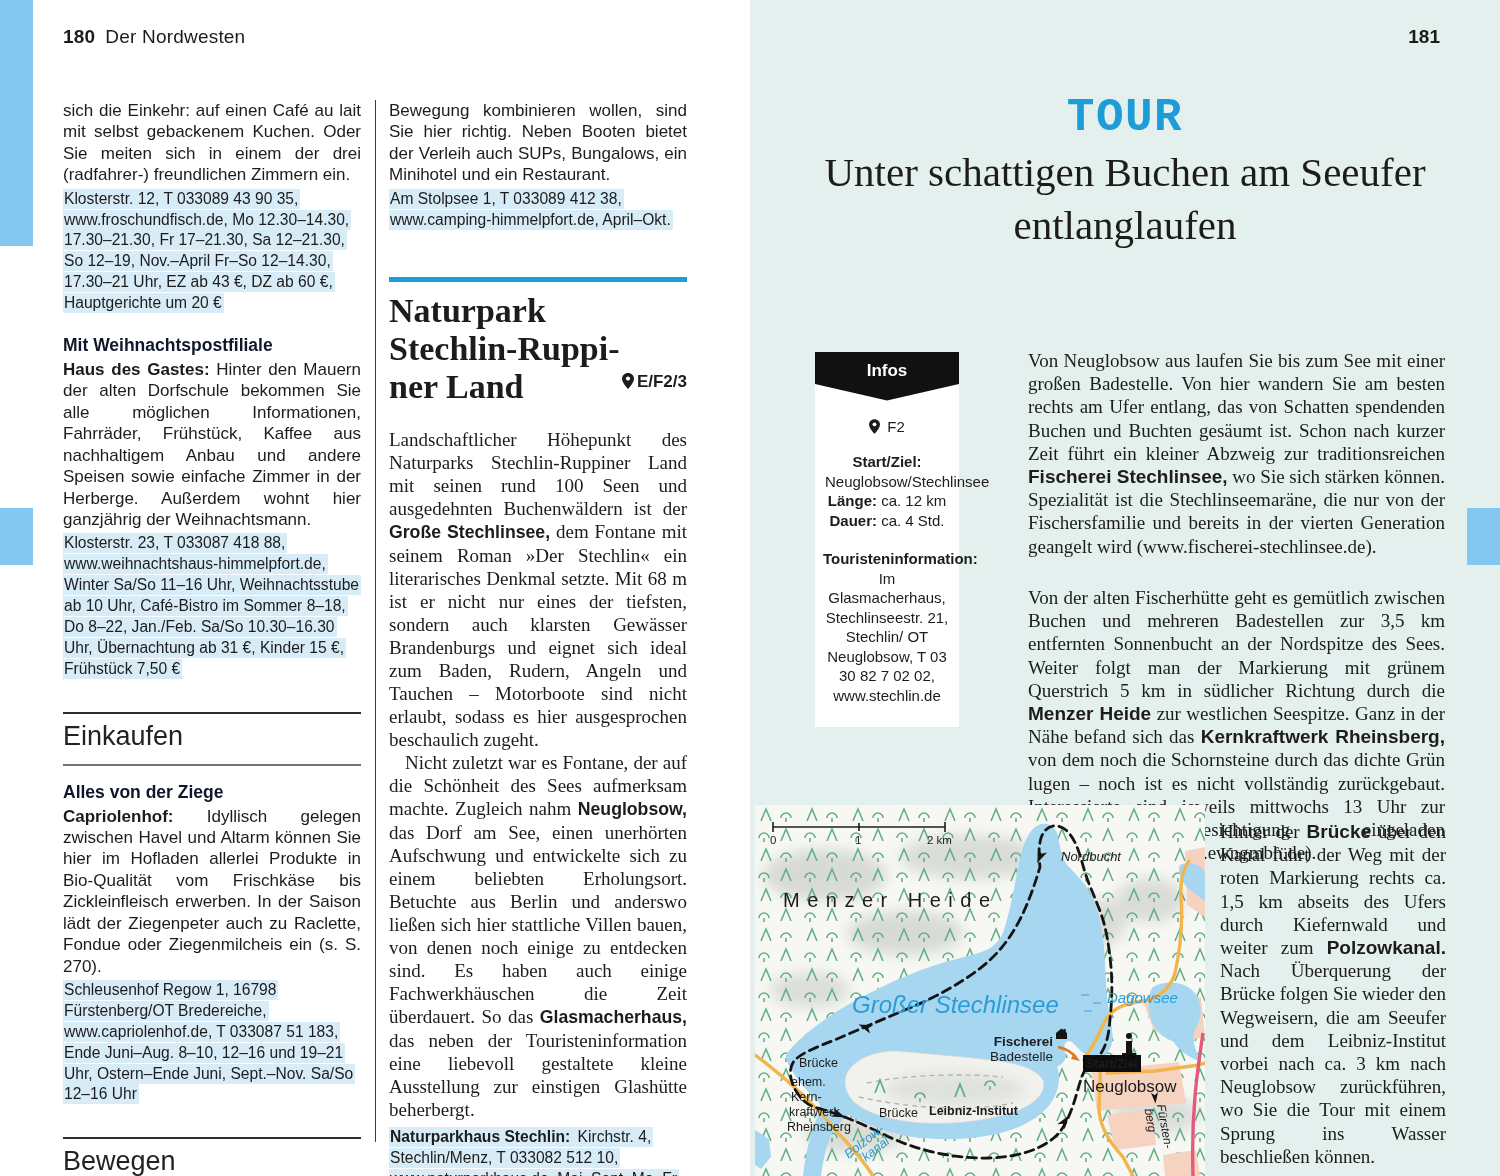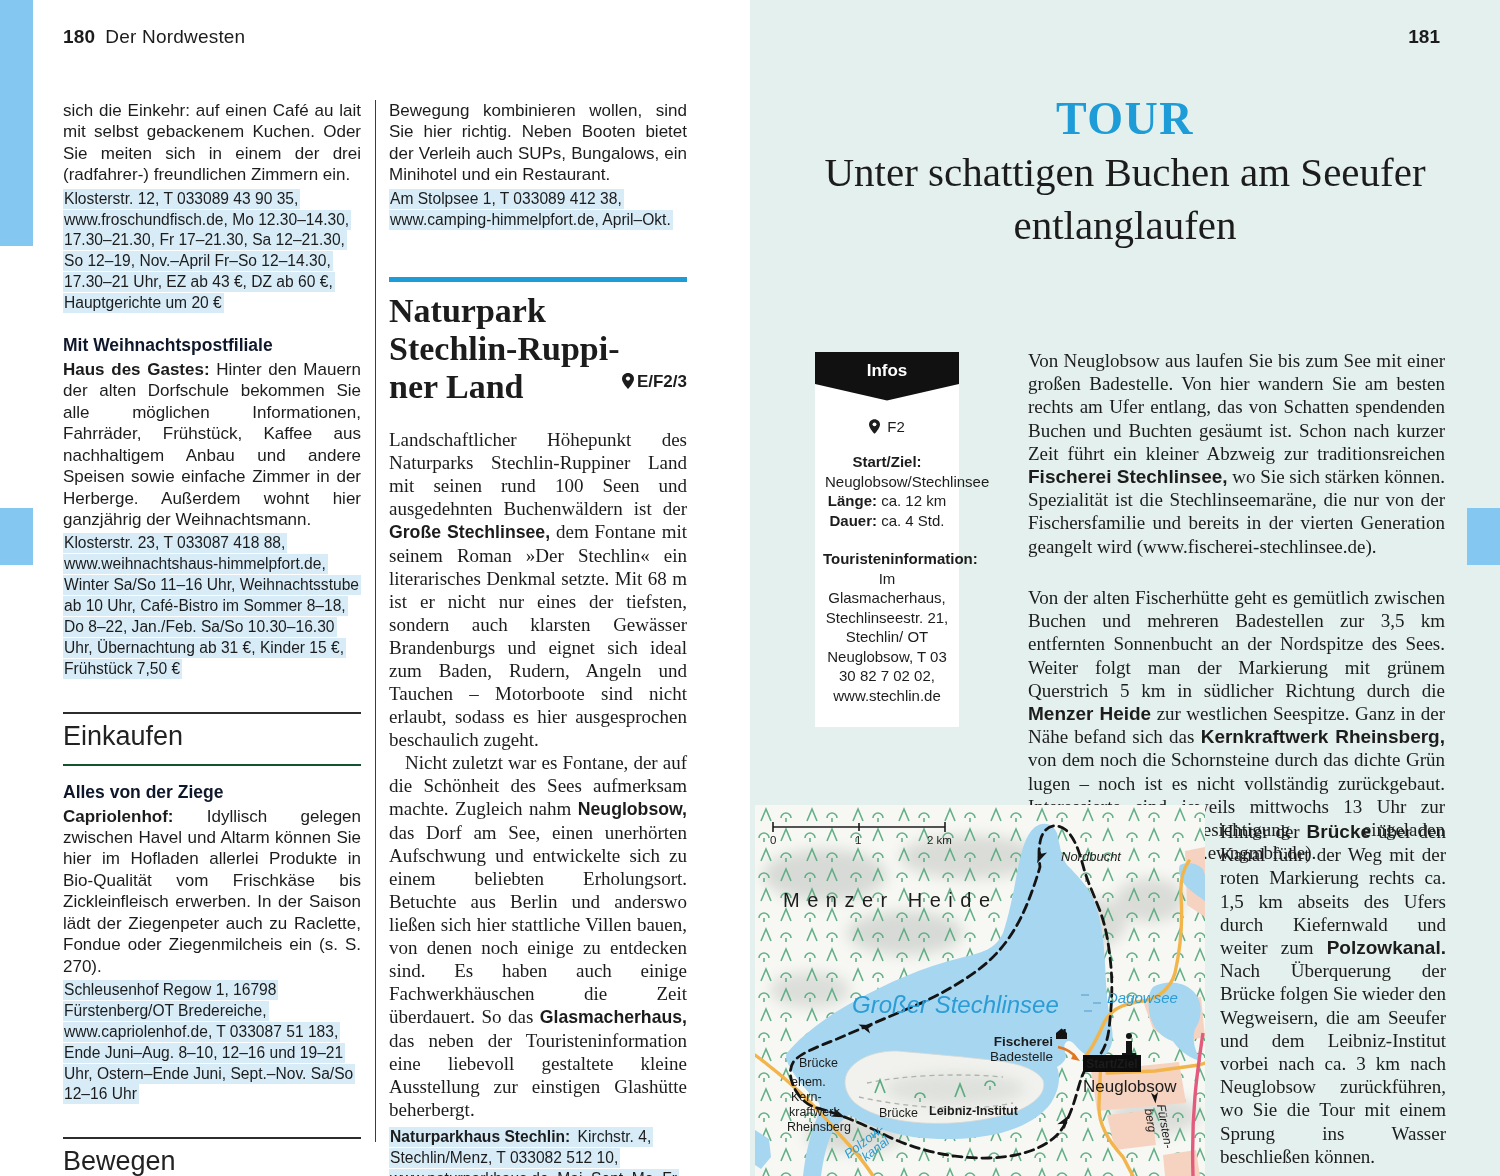--- a/index.html
+++ b/index.html
@@ -25,37 +25,37 @@
   #col1{left:63px;}
   #col2{left:389px;}
   .divider{position:absolute;left:375px;top:100px;width:1px;height:1042px;background:#3c3c3c;}
 
   .sans-body{font-size:17px;line-height:21.4px;text-align:justify;}
   .info{font-size:15.6px;line-height:20.9px;margin-top:3px;text-align:left;}
   .info span{background:#d8ecf8;padding:1px 2px 2px 1px;
     -webkit-box-decoration-break:clone;box-decoration-break:clone;}
   .cyan-head{color:#0f172a;font-weight:700;font-size:17.5px;margin:21px 0 3px;}
   .section-head{font-size:27px;font-weight:400;color:#222;
-    border-top:2px solid #2c2c2c;border-bottom:2px solid #14532d;
+    border-top:2px solid #2c2c2c;border-bottom:2px solid #737373;
     padding:7px 0 12px;margin:32px 0 16px;}
   .rb{font-family:"Liberation Sans",sans-serif;font-weight:700;}
   .serif .rb{font-size:.93em;}
 
   .blue-rule{height:5px;background:#1e9cd7;margin:47px 0 10px;}
   .article-title{font-family:"Liberation Serif",serif;font-weight:700;
     font-size:34px;line-height:38px;margin:0 0 22px;position:relative;}
   .article-title .ref{position:absolute;right:0;bottom:5px;
     font-family:"Liberation Sans",sans-serif;font-weight:700;font-size:17px;}
   .pin{display:inline-block;vertical-align:-2px;margin-right:3px;}
   .serif{font-family:"Liberation Serif",serif;font-size:19px;line-height:23px;text-align:justify;}
   .indent{text-indent:16px;}
 
   
   .kicker{position:absolute;left:0;width:750px;top:92px;text-align:center;
-    color:#1e9cd7;font-family:Liberation Serif, serif;font-weight:700;
+    color:#1e9cd7;font-family:Liberation Mono, monospace;font-weight:700;
     font-size:46px;letter-spacing:1.5px;}
   .tour-title{position:absolute;left:55px;width:640px;top:146px;text-align:center;
     font-family:"Liberation Serif",serif;font-weight:400;font-size:41px;line-height:53px;}
   .tour-sub{position:absolute;left:0;width:750px;top:290px;text-align:center;
     font-weight:700;font-size:19px;}
 
   .infobox{position:absolute;left:65px;top:352px;width:144px;background:#ffffff;
     padding-bottom:22px;text-align:center;font-size:15px;line-height:19.5px;}
   .ibx-banner{background:#111111;color:#ffffff;font-weight:700;font-size:17px;
     padding:9px 0 20px;

